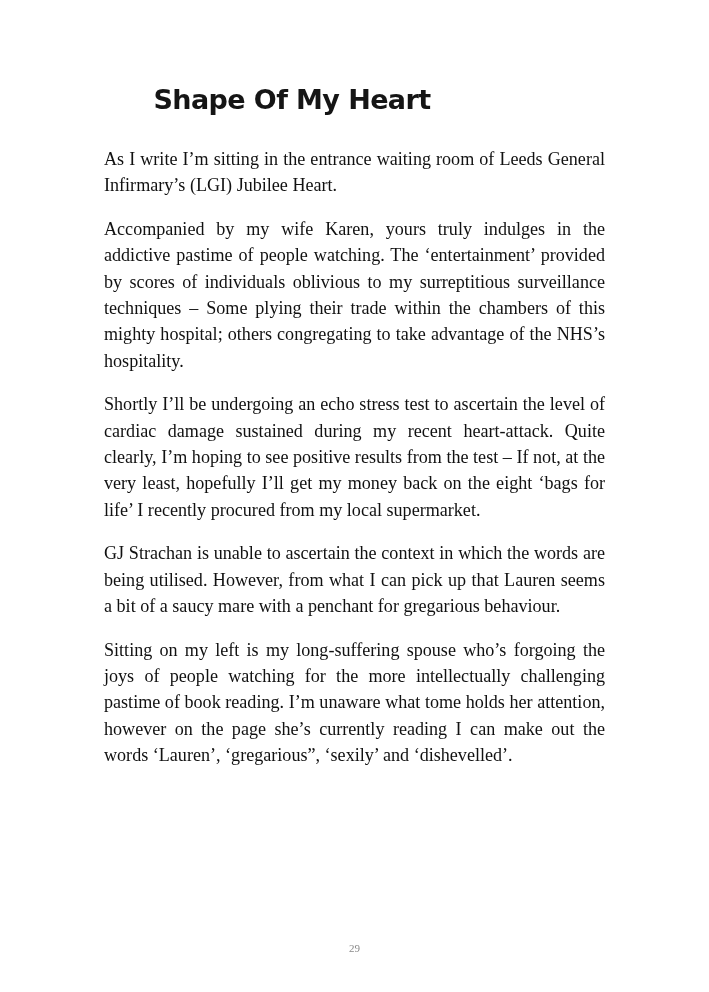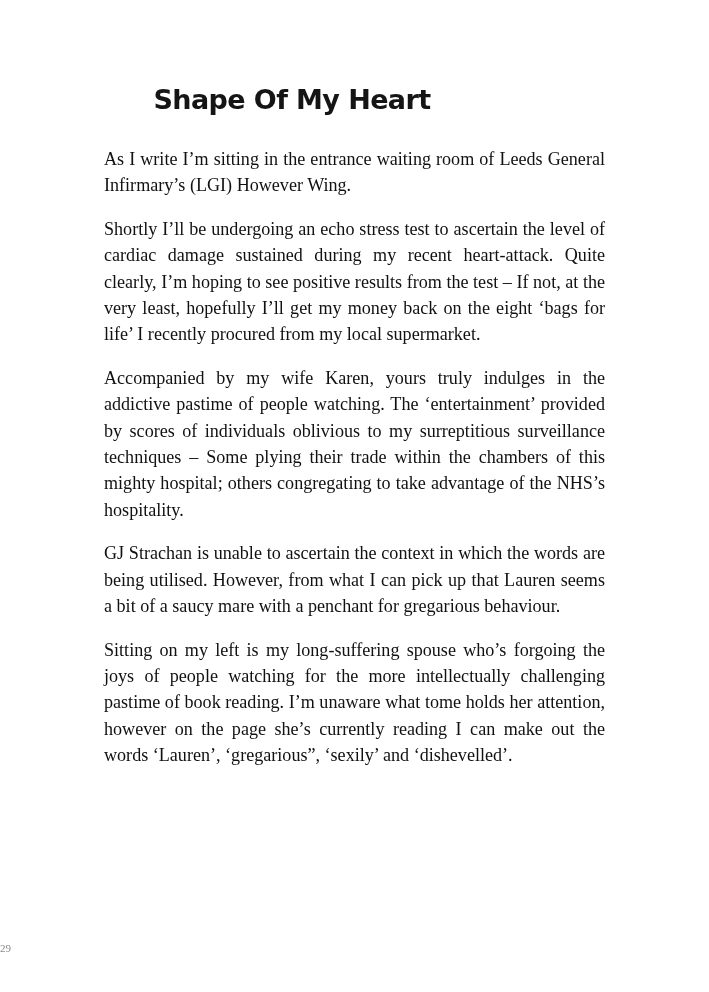--- a/index.html
+++ b/index.html
@@ -47,33 +47,34 @@
       line-height: 26.4px;
       color: #111111;
       text-align: justify;
       margin: 0 0 17px 0;
     }
     .page-number {
       position: absolute;
       left: 0;
       top: 942px;
       width: 709px;
+      text-align: center;
       font-family: "Liberation Serif", serif;
       font-size: 11px;
       color: #8a8a8a;
     }
   </style>
 </head>
 <body>
 
 <div class="page">
   <h1 class="title">Shape Of My Heart</h1>
 
   <div class="body-text">
-    <p class="para">As I write I’m sitting in the entrance waiting room of Leeds General Infirmary’s (LGI) However Wing.</p>
+    <p class="para">As I write I’m sitting in the entrance waiting room of Leeds General Infirmary’s (LGI) Jubilee Heart.</p>
+    <p class="para">Accompanied by my wife Karen, yours truly indulges in the addictive pastime of people watching. The ‘entertainment’ provided by scores of individuals oblivious to my surreptitious surveillance techniques – Some plying their trade within the chambers of this mighty hospital; others congregating to take advantage of the NHS’s hospitality.</p>
     <p class="para">Shortly I’ll be undergoing an echo stress test to ascertain the level of cardiac damage sustained during my recent heart-attack. Quite clearly, I’m hoping to see positive results from the test – If not, at the very least, hopefully I’ll get my money back on the eight ‘bags for life’ I recently procured from my local supermarket.</p>
-    <p class="para">Accompanied by my wife Karen, yours truly indulges in the addictive pastime of people watching. The ‘entertainment’ provided by scores of individuals oblivious to my surreptitious surveillance techniques – Some plying their trade within the chambers of this mighty hospital; others congregating to take advantage of the NHS’s hospitality.</p>
     <p class="para">GJ Strachan is unable to ascertain the context in which the words are being utilised. However, from what I can pick up that Lauren seems a bit of a saucy mare with a penchant for gregarious behaviour.</p>
     <p class="para">Sitting on my left is my long-suffering spouse who’s forgoing the joys of people watching for the more intellectually challenging pastime of book reading. I’m unaware what tome holds her attention, however on the page she’s currently reading I can make out the words ‘Lauren’, ‘gregarious”, ‘sexily’ and ‘dishevelled’.</p>
   </div>
 
   <div class="page-number">29</div>
 </div>
 
 </body></html>

